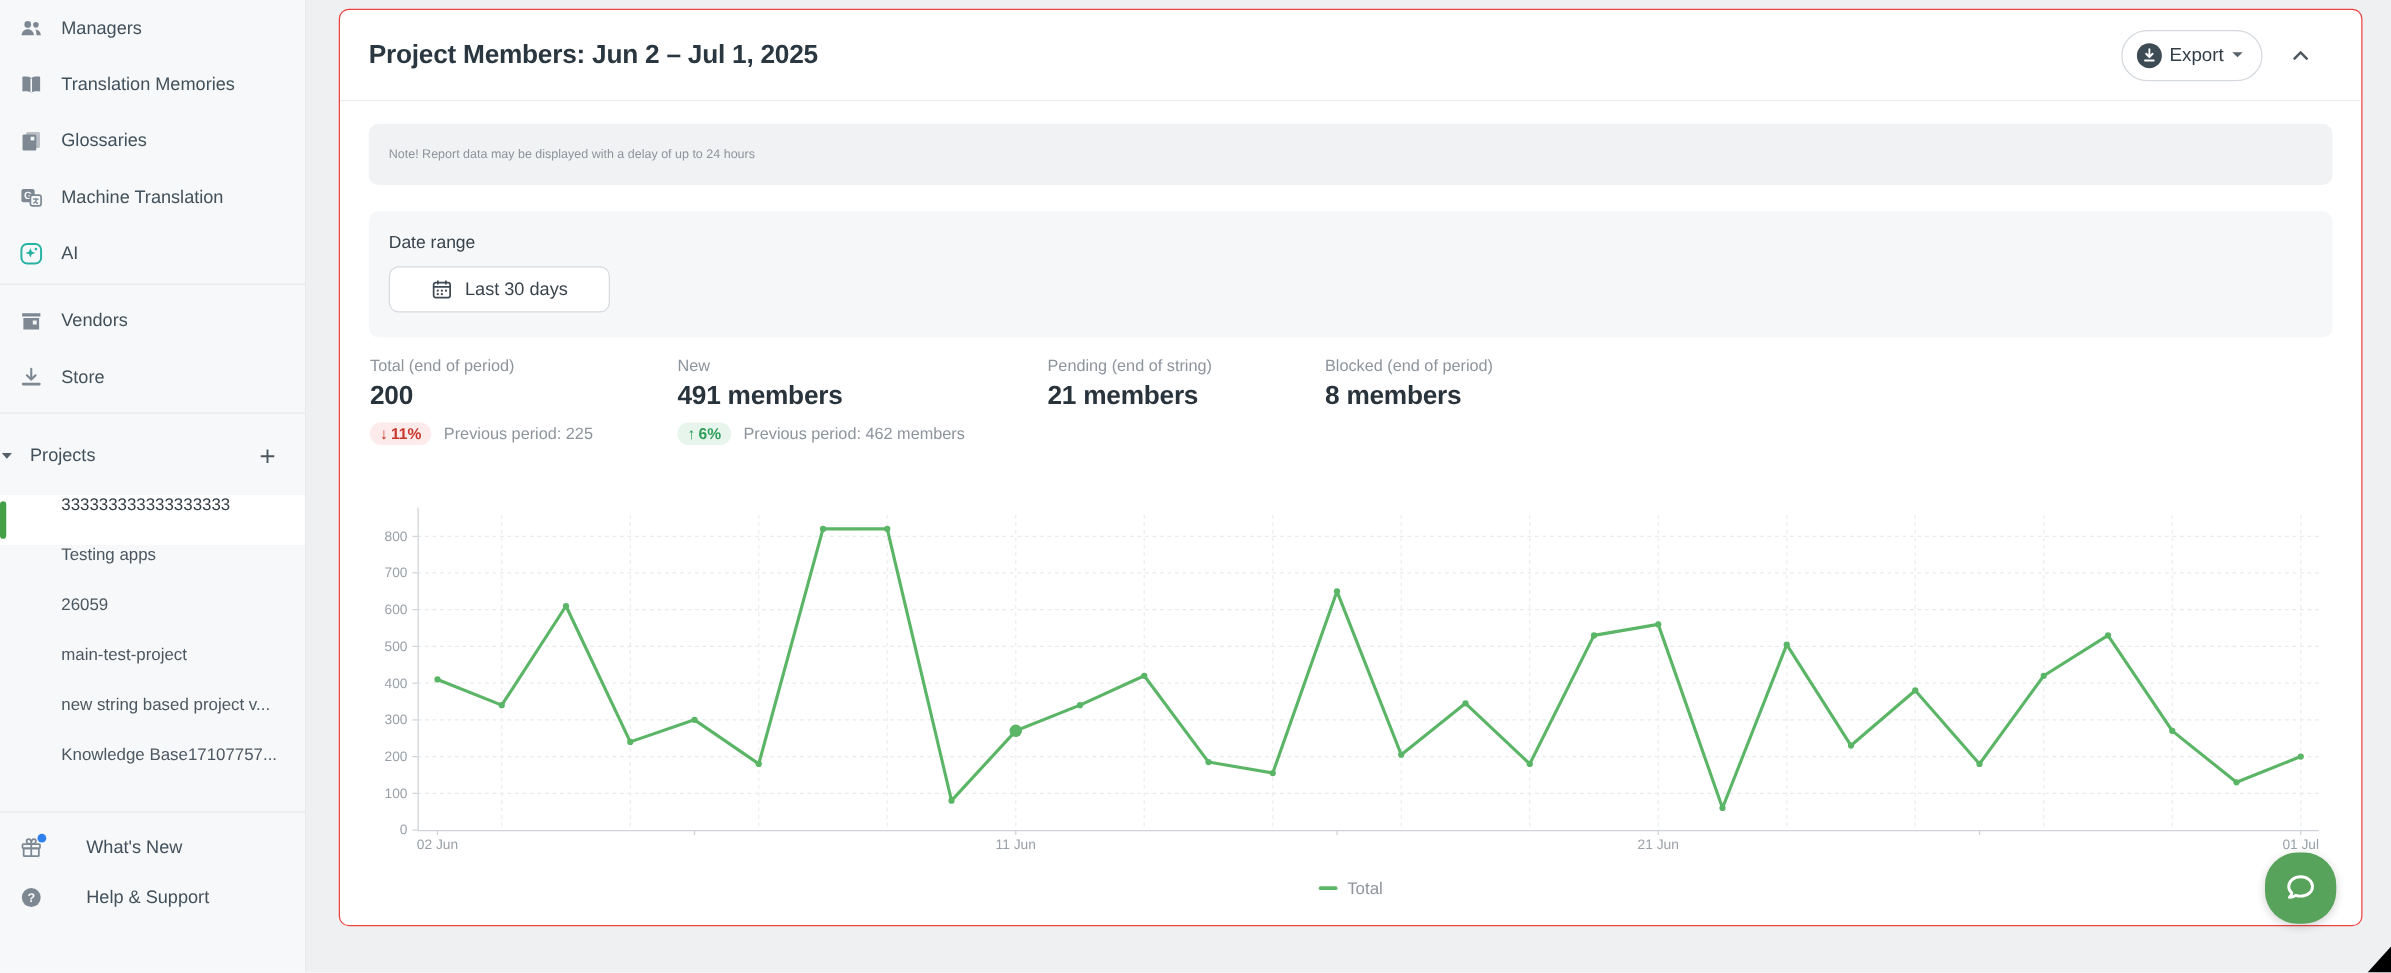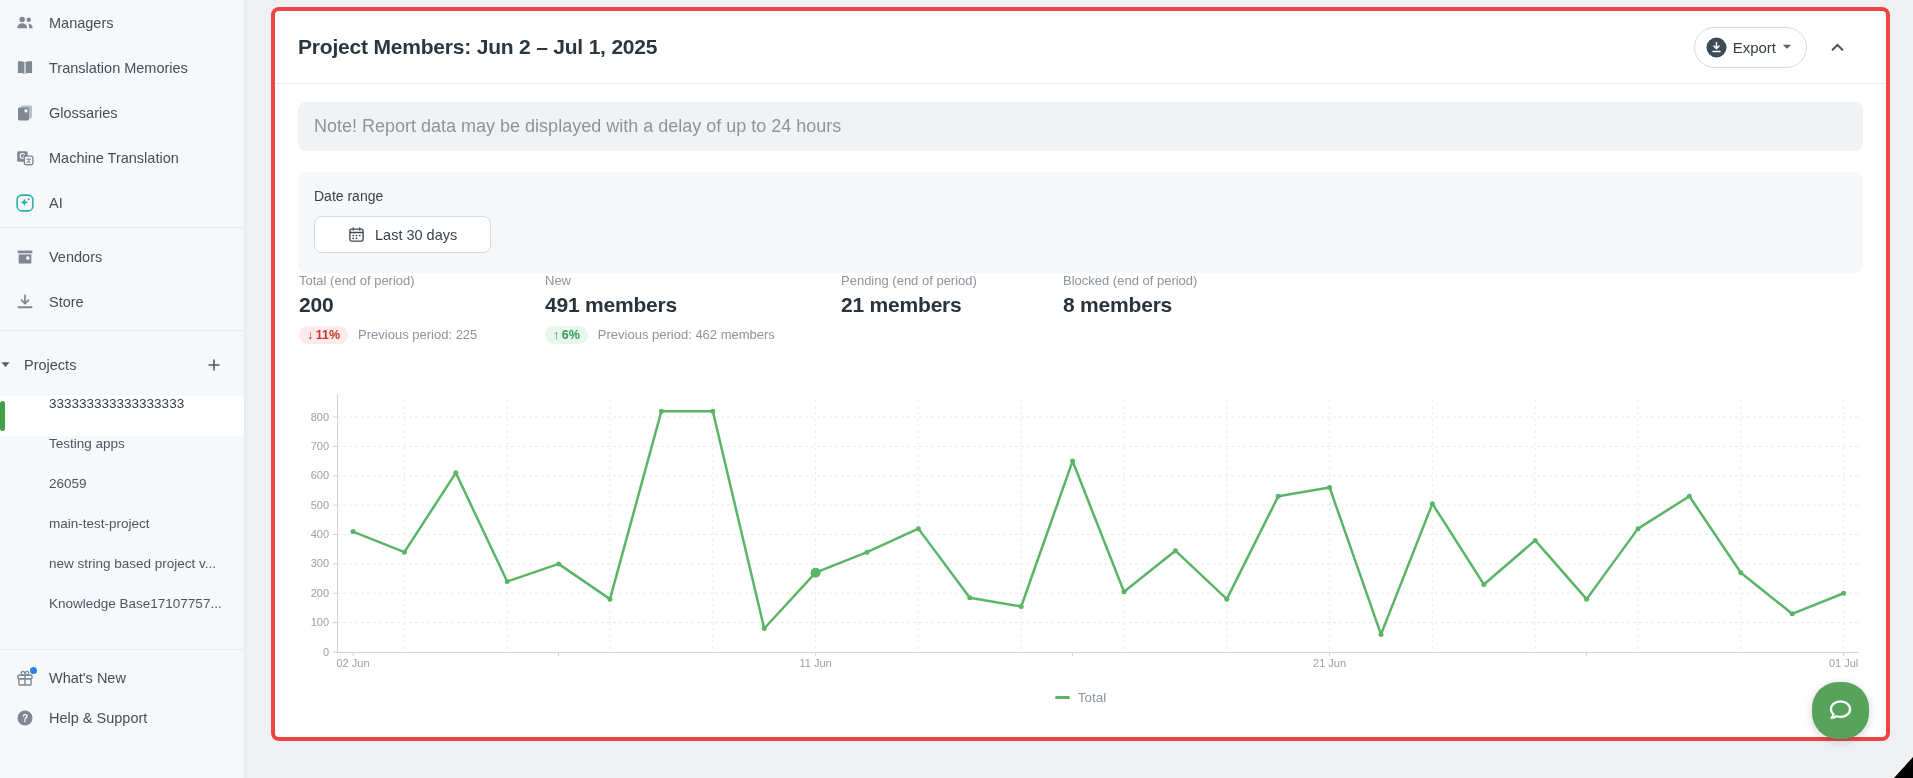--- a/index.html
+++ b/index.html
@@ -34,61 +34,61 @@
   .plus-btn { width:24px; height:24px; border:none; background:transparent; color:#4b5560;
               display:flex; align-items:center; justify-content:center; cursor:pointer; }
   .proj-item {
     height:40px; display:flex; align-items:flex-start; padding-left:49px;
     font-size:13.5px; color:#4c5761; cursor:pointer; position:relative;
   }
   .proj-item.selected { background:#ffffff; color:#323d46; }
   .sel-bar { position:absolute; left:0; top:5px; bottom:5px; width:5px;
              background:#43a047; border-radius:3px; }
   .nav-footer { padding-top:6px; }
-  .nav-footer .nav-item { height:40px; }
+  .nav-footer .nav-item { height:40px;gap:20px; }
 
   
   .card {
     position:absolute; left:271px; top:7px; width:1619px; height:734px;
-    background:#fff; border:4px solid #ef4444; border-radius:8px;
+    background:#fff; border:1px solid #ef4444; border-radius:8px;
   }
   .card-header {
     height:73px; display:flex; align-items:center;
     padding:0 40px 0 23px; border-bottom:1px solid #ebedef;
   }
   .page-title { font-size:21px; font-weight:700; color:#2b3740; letter-spacing:-.2px; flex:1; }
   .export-btn {
     display:flex; align-items:center; gap:6px;
     height:41px; padding:0 14px 0 11px;
     background:#fff; border:1px solid #d6dade; border-radius:21px;
     font-family:inherit; font-size:15px; color:#323d46; cursor:pointer;
   }
   .collapse-btn { border:none; background:transparent; margin-left:22px; cursor:pointer;
                   display:flex; align-items:center; }
 
   .card-body { padding:18px 23px 0; }
   .note-bar {
     height:49px; background:#f1f2f4; border-radius:8px;
     display:flex; align-items:center; padding:0 16px;
-    font-size:18px; color:#8d949c;
+    font-size:10px; color:#8d949c;
   }
   .date-panel {
     margin-top:21px; height:101px; background:#f6f7f8; border-radius:8px;
     padding:16px 16px 0;
   }
   .date-label { font-size:14px; color:#39434c; }
   .date-btn {
     margin-top:12px; height:37px; padding:0 33px;
     display:inline-flex; align-items:center; gap:10px;
     background:#fff; border:1px solid #d6dade; border-radius:8px;
     font-family:inherit; font-size:14.5px; color:#39434c; cursor:pointer;
   }
 
   
-  .stats-row { display:flex; padding-left:1px; }
+  .stats-row { display:flex; margin-top:15px; padding-left:1px; }
   .stat-label { font-size:13px; color:#8d949c; display:flex; align-items:center; gap:6px; }
   .stat-value { margin-top:5px; font-size:21px; font-weight:700; color:#29333c; letter-spacing:-.2px; }
   .stat-sub { margin-top:8px; display:flex; align-items:center; gap:10px; height:19px; }
   .delta-badge { font-size:12.5px; font-weight:700; padding:2px 8px; border-radius:10px; }
   .delta-badge.red   { color:#c8362c; background:#fcebea; }
   .delta-badge.green { color:#2e9e5b; background:#e7f5ed; }
   .delta-badge.gray  { color:#6c737c; background:#eef0f2; }
   .prev-label { font-size:13px; color:#8d949c; }
 
   
@@ -317,21 +317,21 @@
             <span>New</span>
           </div>
           <div class="stat-value">491 members</div>
           <div class="stat-sub">
             <span class="delta-badge green">↑ 6%</span>
             <span class="prev-label">Previous period: 462 members</span>
           </div>
         </div>
         <div class="stat" style="width: 222px;">
           <div class="stat-label">
-            <span>Pending (end of period)</span>
+            <span>Pending (end of string)</span>
           </div>
           <div class="stat-value">21 members</div>
         </div>
         <div class="stat">
           <div class="stat-label">
             <span>Blocked (end of period)</span>
           </div>
           <div class="stat-value">8 members</div>
         </div>
       </div>

